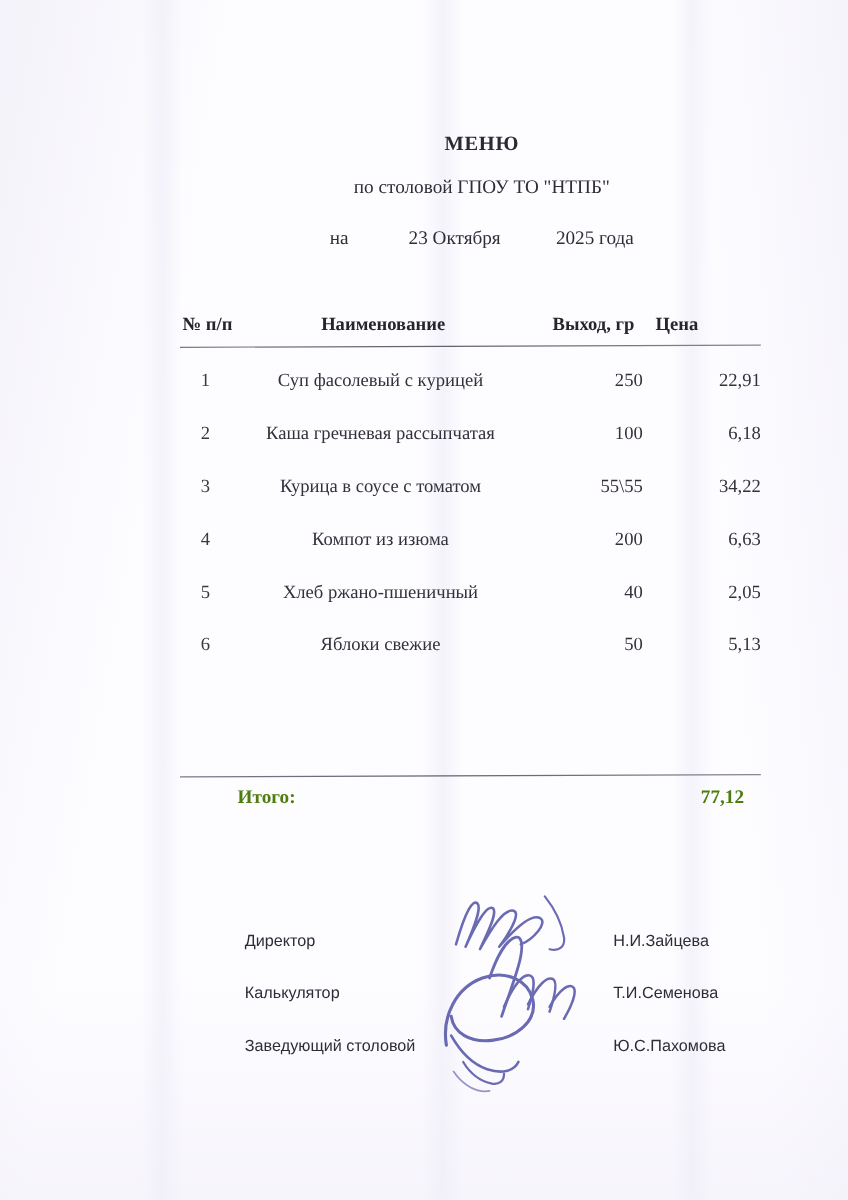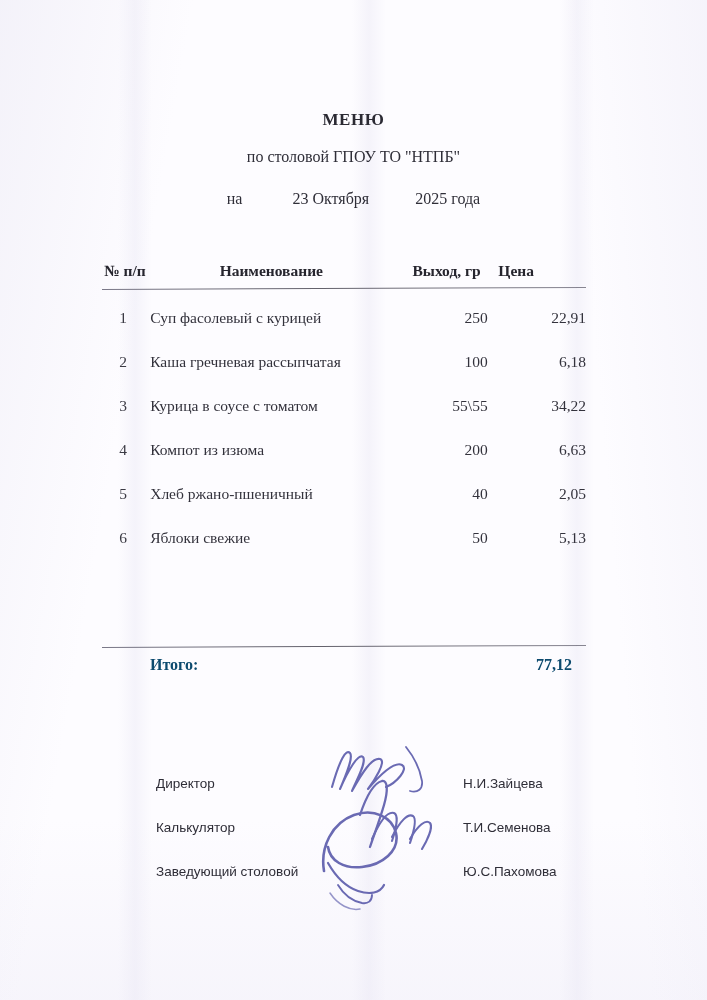--- a/index.html
+++ b/index.html
@@ -32,20 +32,21 @@
     top: 0;
     bottom: 0;
     width: 34px;
     background: linear-gradient(90deg, rgba(233,231,244,0) 0%, rgba(233,231,244,0.42) 50%, rgba(233,231,244,0) 100%);
     pointer-events: none;
   }
 
   .sheet {
     position: absolute;
     inset: 0;
+    margin-left: 48px;
   }
 
   
   .doc-title {
     position: absolute;
     top: 110px;
     left: 0;
     width: 707px;
     text-align: center;
     font-size: 17px;
@@ -83,21 +84,21 @@
     width: 484px;
   }
   .trow {
     display: flex;
     align-items: baseline;
     height: 44px;
   }
   .thead .trow { height: 26px; }
 
   .c-num   { width: 44px; text-align: center; }
-  .c-name  { width: 248px; text-align: left; padding-left: 6px; }
+  .c-name  { width: 248px; text-align: center; padding-left: 6px; }
   .c-out   { width: 104px; text-align: right; padding-right: 14px; }
   .c-price { width: 88px;  text-align: right; }
 
   .thead {
     font-weight: bold;
     font-size: 15.5px;
     color: #26252e;
   }
   .thead .c-num   { text-align: left; padding-left: 2px; }
   .thead .c-name  { text-align: center; padding-left: 0; }
@@ -128,21 +129,21 @@
   }
   .total-row {
     position: absolute;
     left: 102px;
     top: 656px;
     width: 484px;
     display: flex;
     align-items: baseline;
     font-weight: bold;
     font-size: 16px;
-    color: #0c4a6e;
+    color: #4d7c0f;
   }
   .total-row .t-label { width: 350px; padding-left: 48px; }
   .total-row .t-value { width: 134px; text-align: right; padding-right: 14px; }
 
   
   .signatures {
     position: absolute;
     left: 0;
     top: 770px;
     width: 707px;

